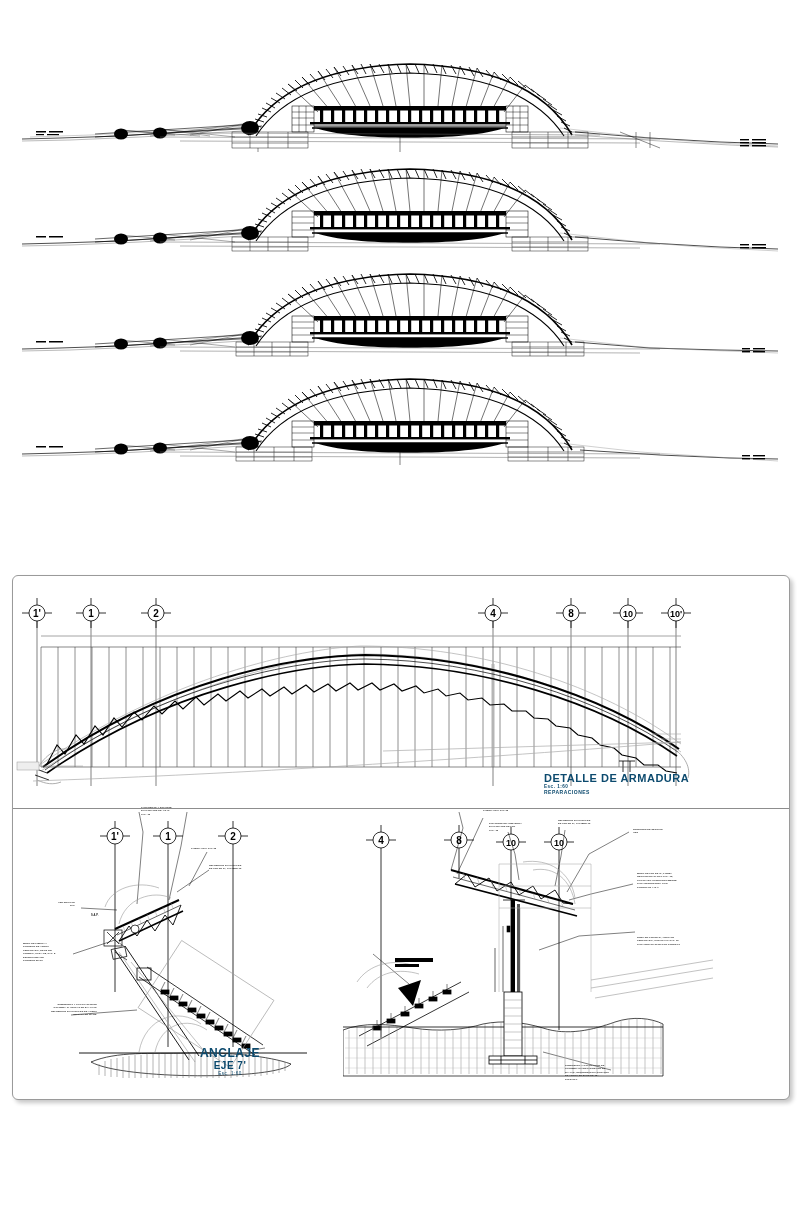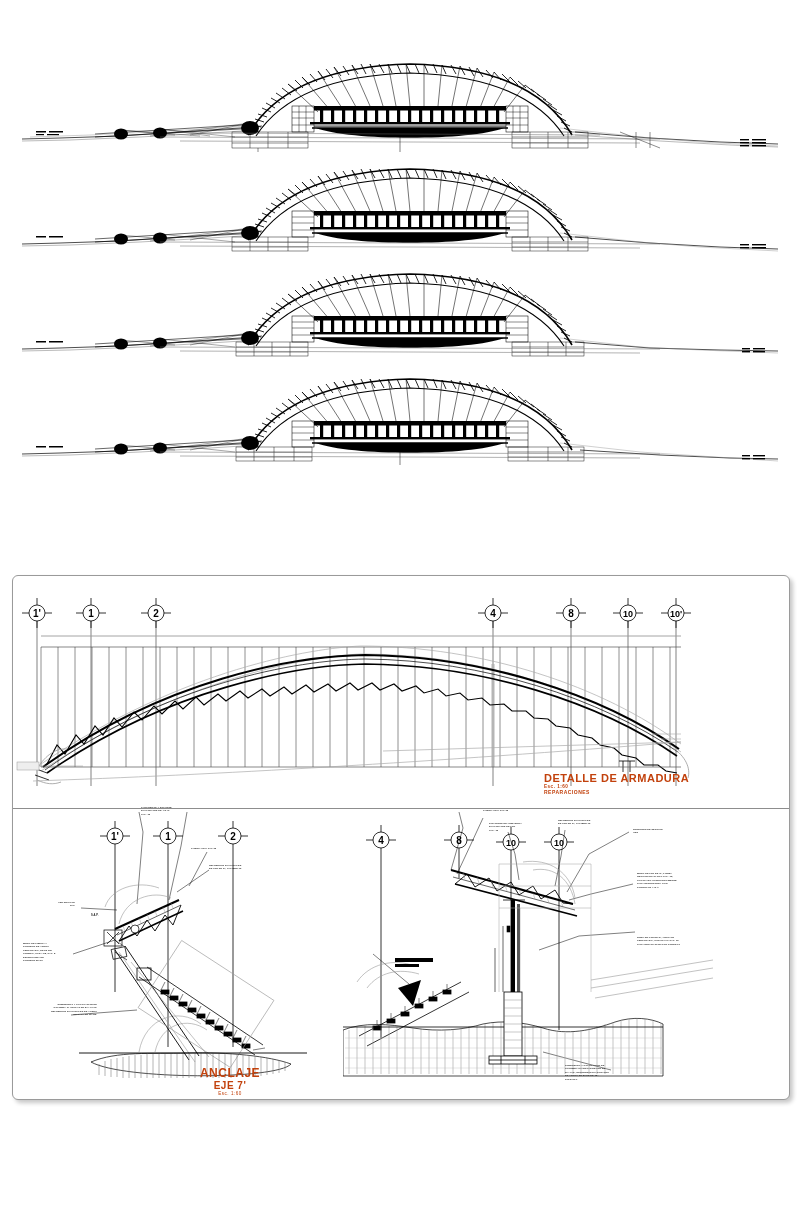--- a/index.html
+++ b/index.html
@@ -18,21 +18,21 @@
   #sheet{position:absolute;left:12px;top:575px;width:776px;height:523px;
          background:#fff;border:1px solid #9a9a9a;border-radius:6px;
          box-shadow:3px 3px 4px rgba(0,0,0,.22);}
   #sheet-inner{position:absolute;inset:0;}
   #sheet svg{display:block;}
 
   .sheet-divider{position:absolute;left:0;right:0;height:1px;background:#8d8d8d;}
 
   
   .ttl{position:absolute;font-family:"Liberation Sans",sans-serif;
-       font-weight:bold;letter-spacing:.5px;color:#c2410c;}
+       font-weight:bold;letter-spacing:.5px;color:#0c4a6e;}
   .ttl .t1{font-size:11px;display:block;white-space:nowrap;}
   .ttl .t2{font-size:4.6px;display:block;white-space:nowrap;
            transform:scale(1,1.05);transform-origin:left top;}
   .ttl .t3{font-size:5px;display:block;white-space:nowrap;font-weight:bold;}
 
   .ctr{text-align:center;}
   .ctr .t1{font-size:12px;}
   .ctr .t2{font-size:10px;}
   .ctr .t3{font-size:4.6px;font-weight:normal;}
 
@@ -1063,21 +1063,21 @@
 TORREON DE ACERO
 PERFORADO, DE 20 CM.
 GRUESO, HOJA 1/2, CAL. 5
 ESTRUCTURA DE
 TORREON BAJO</div>
       <div class="micro r" style="left:12px;top:427px;width:72px">SUMINISTRO Y COLOCACION DE
 COLUMNA C/ ANCLAS DE 3/4" x 1.5"
 REFUERZOS DIAGONALES DE ACERO
 EN CAJA DE 15 CM.</div>
 
-      <div class="ttl ctr" style="left:162px;top:490px;width:110px">
+      <div class="ttl ctr" style="left:162px;top:470px;width:110px">
         <span class="t1">ANCLAJE</span>
         <span class="t2" style="font-size:10px">EJE 7'</span>
         <span class="t3" style="font-weight:normal;font-size:4.6px">Esc. 1:60</span>
       </div>
 
       <svg width="420" height="290" viewBox="0 0 420 290" style="position:absolute;left:330px;top:232px" xmlns="http://www.w3.org/2000/svg">
 
         <g stroke="#000" fill="none" stroke-width="0.8">
           <circle cx="38" cy="32" r="8" fill="#fff"></circle>
           <path d="M38 17 L38 24"></path>

